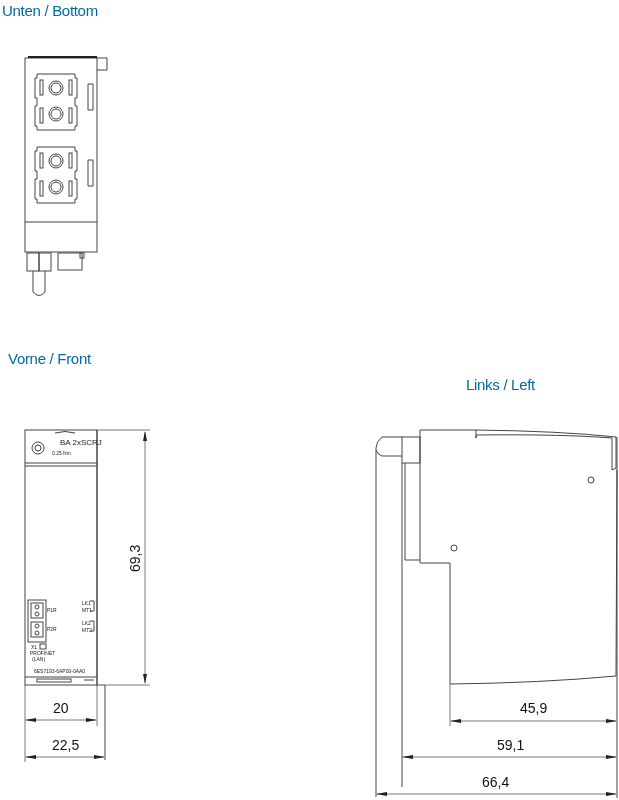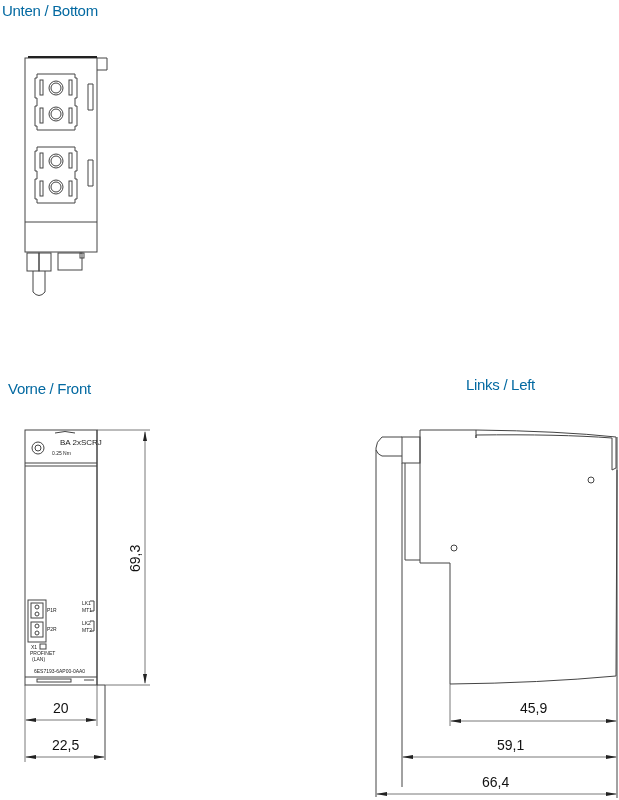--- a/index.html
+++ b/index.html
@@ -9,21 +9,21 @@
   .ln { stroke: #444; stroke-width: 1; fill: none; }
   .dim { stroke: #555; stroke-width: 0.8; fill: none; }
   .dimtxt { font-family: "Liberation Sans", "DejaVu Sans", sans-serif; font-size: 14px; fill: #111; }
   .small { font-family: "Liberation Sans", "DejaVu Sans", sans-serif; font-size: 6px; fill: #222; }
   .tiny { font-family: "Liberation Sans", "DejaVu Sans", sans-serif; font-size: 5px; fill: #222; }
 </style>
 </head>
 <body>
 
 <div class="title" style="left:2px; top:2px;">Unten / Bottom</div>
-<div class="title" style="left:8px; top:380px;">Vorne / Front</div>
+<div class="title" style="left:8px; top:350px;">Vorne / Front</div>
 <div class="title" style="left:466px; top:376px;">Links / Left</div>
 
 <svg class="drawing" width="619" height="800" viewBox="0 0 619 800">
 
   <g>
     <rect class="ln" x="25" y="58" width="72" height="194"></rect>
     <line x1="28" y1="57" x2="97" y2="57" stroke="#222" stroke-width="2"></line>
     <polyline class="ln" points="97,58 107,58 107,70 97,70"></polyline>
     <line class="ln" x1="25" y1="222" x2="97" y2="222"></line>
 

